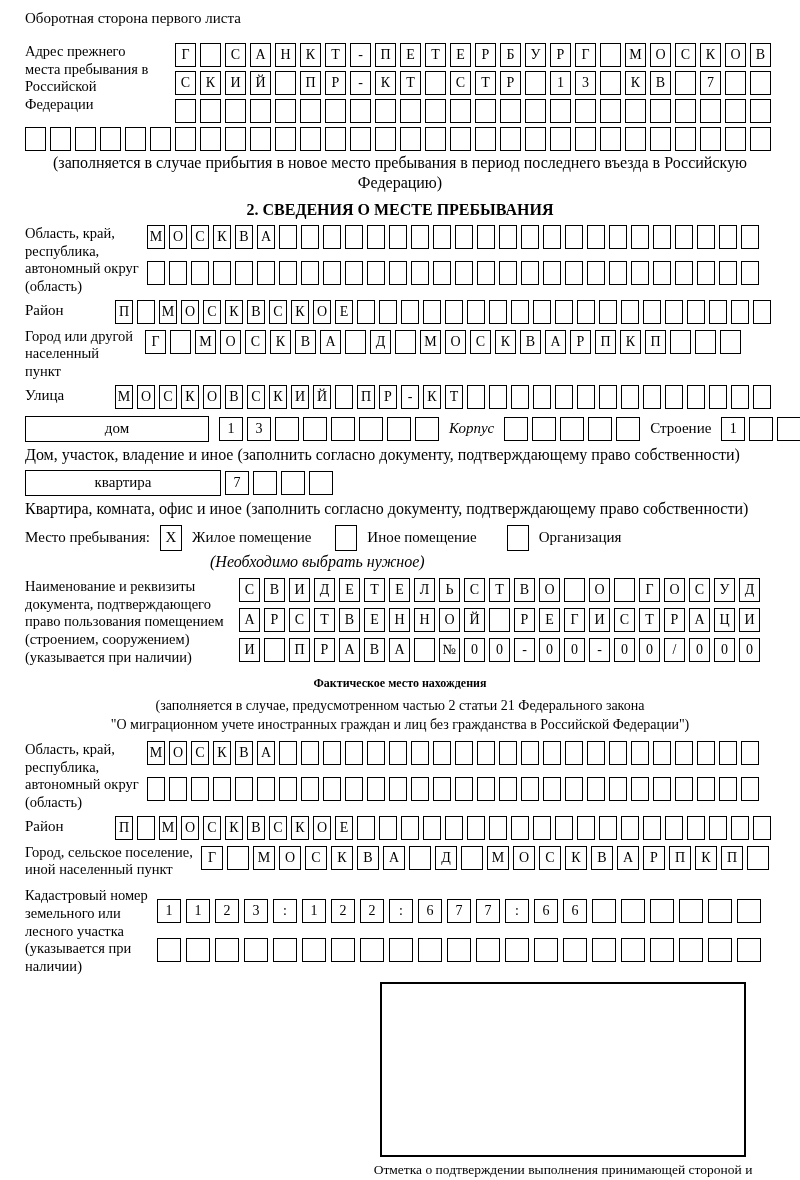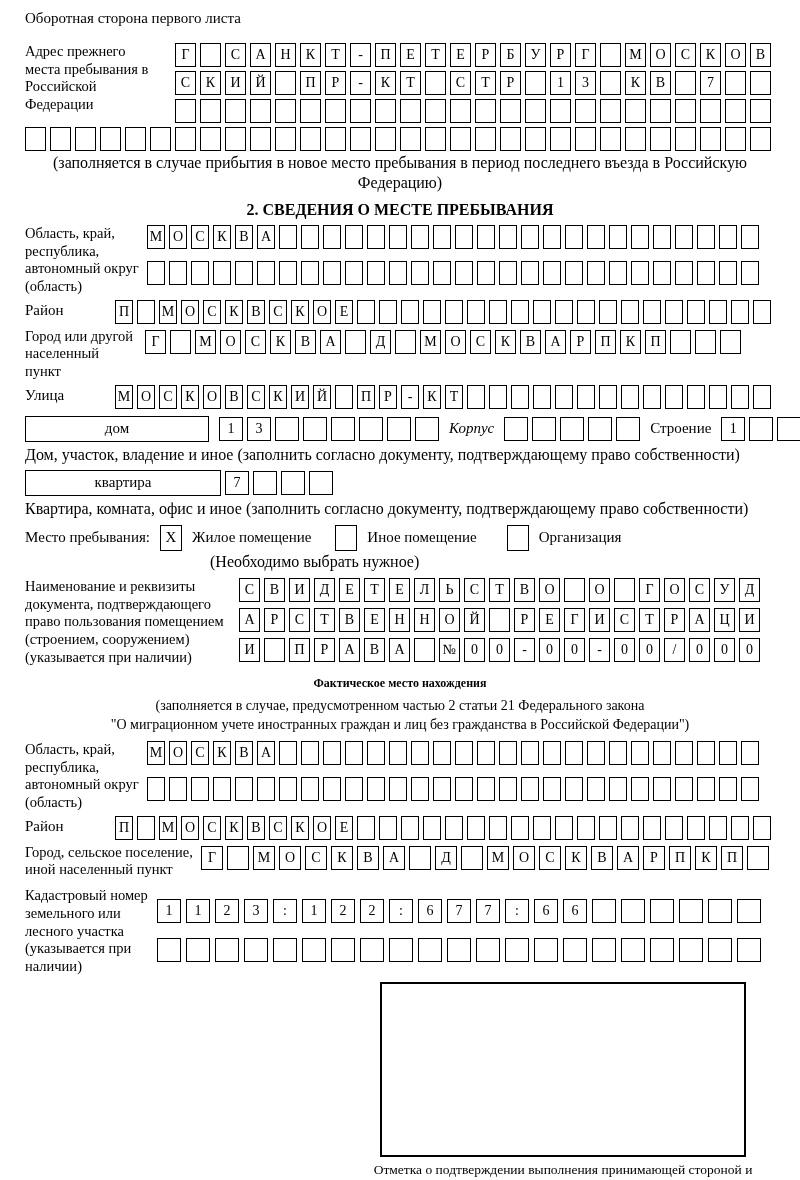--- a/index.html
+++ b/index.html
@@ -397,21 +397,21 @@
 
   <div class="chk-row">
     <span>Место пребывания:</span>
     <span class="chkbox">X</span>
     <span style="margin-right:14px;">Жилое помещение</span>
     <span class="chkbox"></span>
     <span style="margin-right:20px;">Иное помещение</span>
     <span class="chkbox"></span>
     <span>Организация</span>
   </div>
-  <div class="caption mb4" style="padding-left:185px;">(Необходимо выбрать нужное)</div>
+  <div class="caption mb4" style="padding-left:185px;font-style:italic;">(Необходимо выбрать нужное)</div>
 
   <div class="grid2" style="grid-template-columns:206px 1fr; ">
     <div class="lbl" style="grid-row:span 3; width:200px;">Наименование и реквизиты документа, подтверждающего право пользования помещением (строением, сооружением) (указывается при наличии)</div>
     <div class="cellrow">
         <span class="cell">С</span>
         <span class="cell">В</span>
         <span class="cell">И</span>
         <span class="cell">Д</span>
         <span class="cell">Е</span>
         <span class="cell">Т</span>

